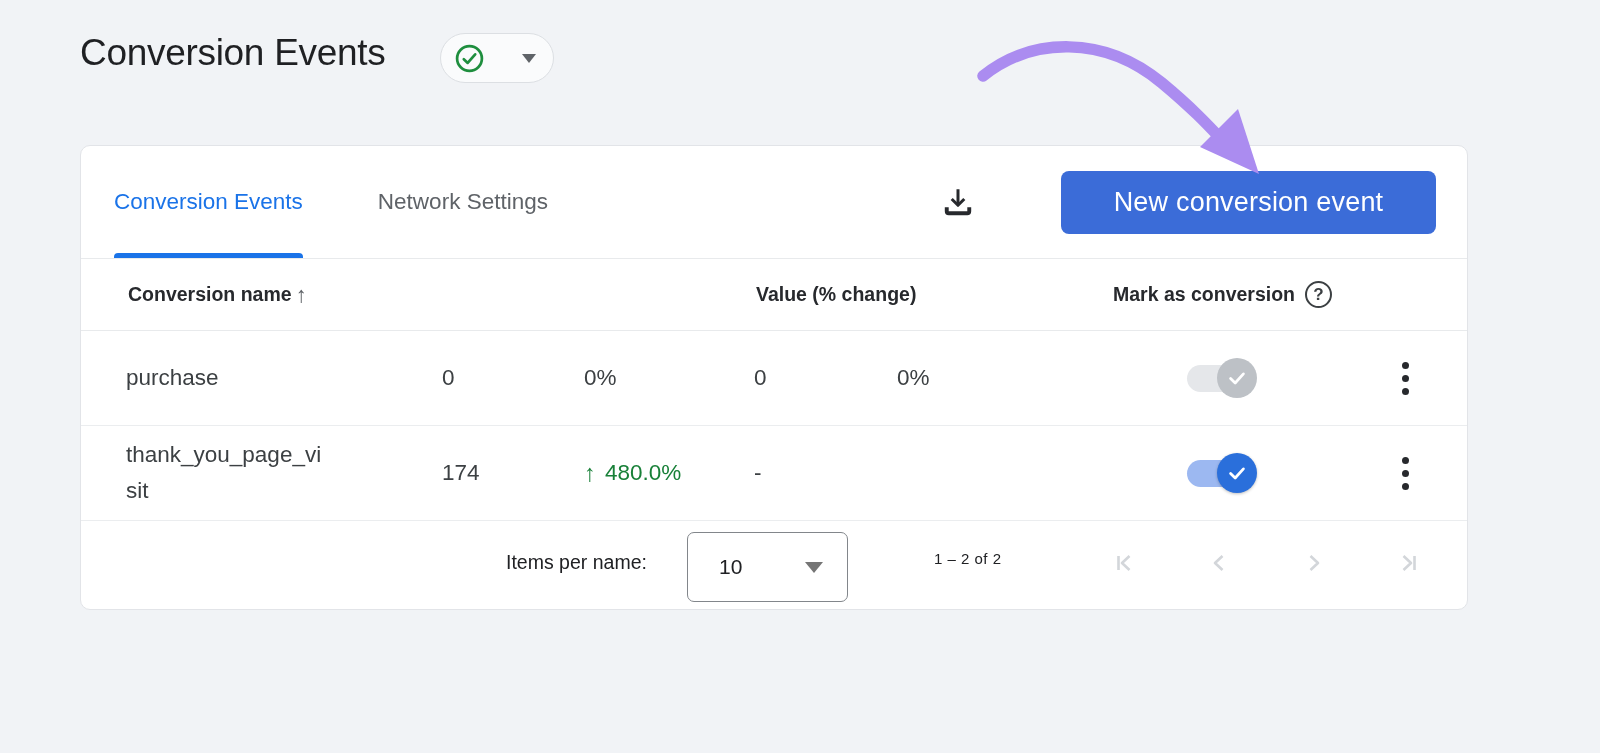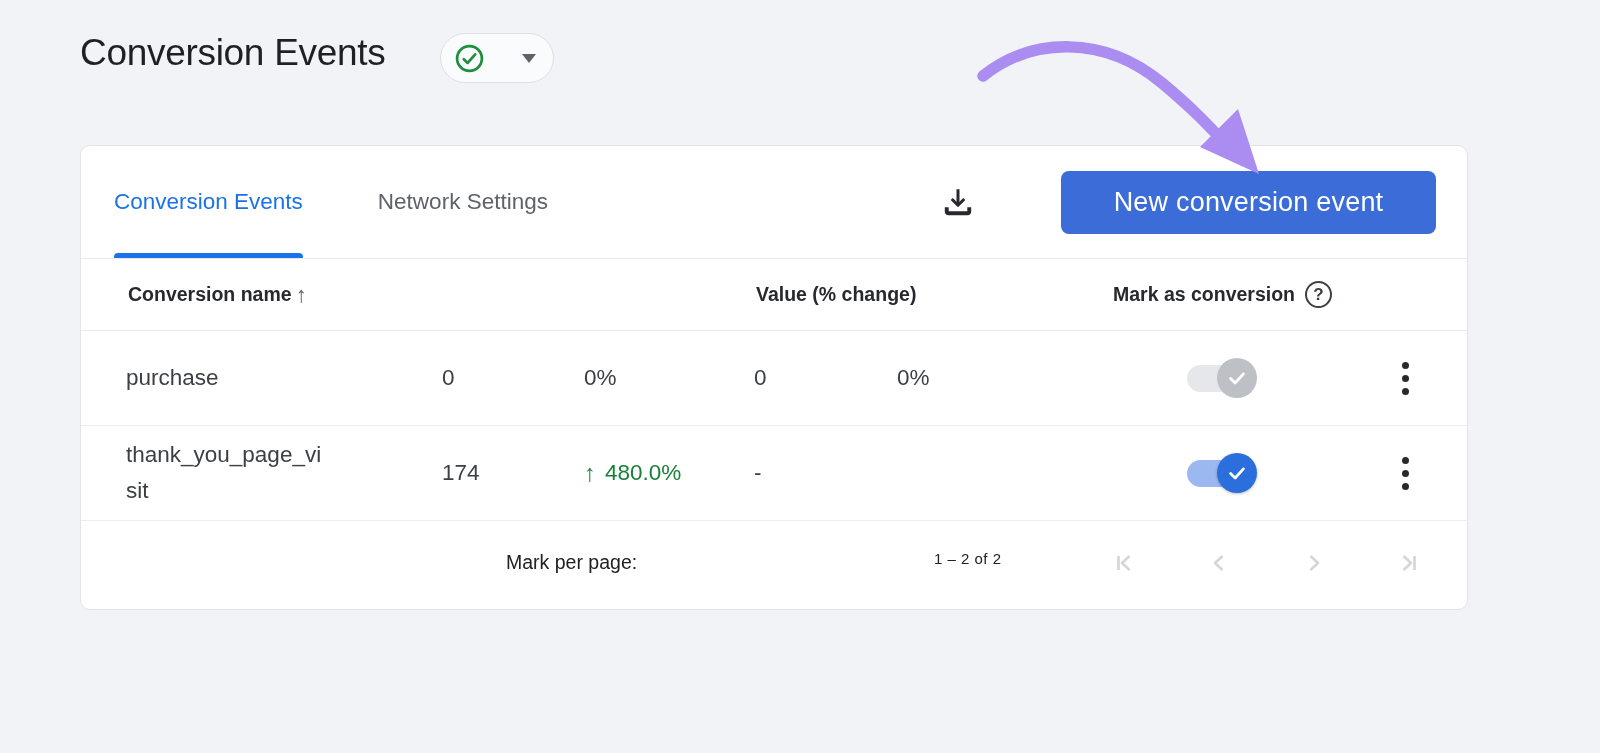--- a/index.html
+++ b/index.html
@@ -219,21 +219,25 @@
         </div>
       </div>
       <div class="kebab">
         <span class="dot"></span>
         <span class="dot"></span>
         <span class="dot"></span>
       </div>
     </div>
 
     <div class="card-footer">
-      <div class="ipp-label">Mark per page:</div>
+      <div class="ipp-label">Items per name:</div>
+      <div class="ipp-select">
+        <span class="val">10</span>
+        <span class="sel-caret"></span>
+      </div>
       <div class="range-label">1 – 2 of 2</div>
       <div class="pager">
         <span class="pg-btn">
           <svg width="30" height="30" viewBox="0 0 30 30" fill="none">
             <line x1="9.5" y1="8" x2="9.5" y2="22" stroke="#d3d6da" stroke-width="2.6"></line>
             <path d="M20.5 8 L13 15 L20.5 22" stroke="#d3d6da" stroke-width="2.6" stroke-linejoin="round"></path>
           </svg>
         </span>
         <span class="pg-btn">
           <svg width="30" height="30" viewBox="0 0 30 30" fill="none">

